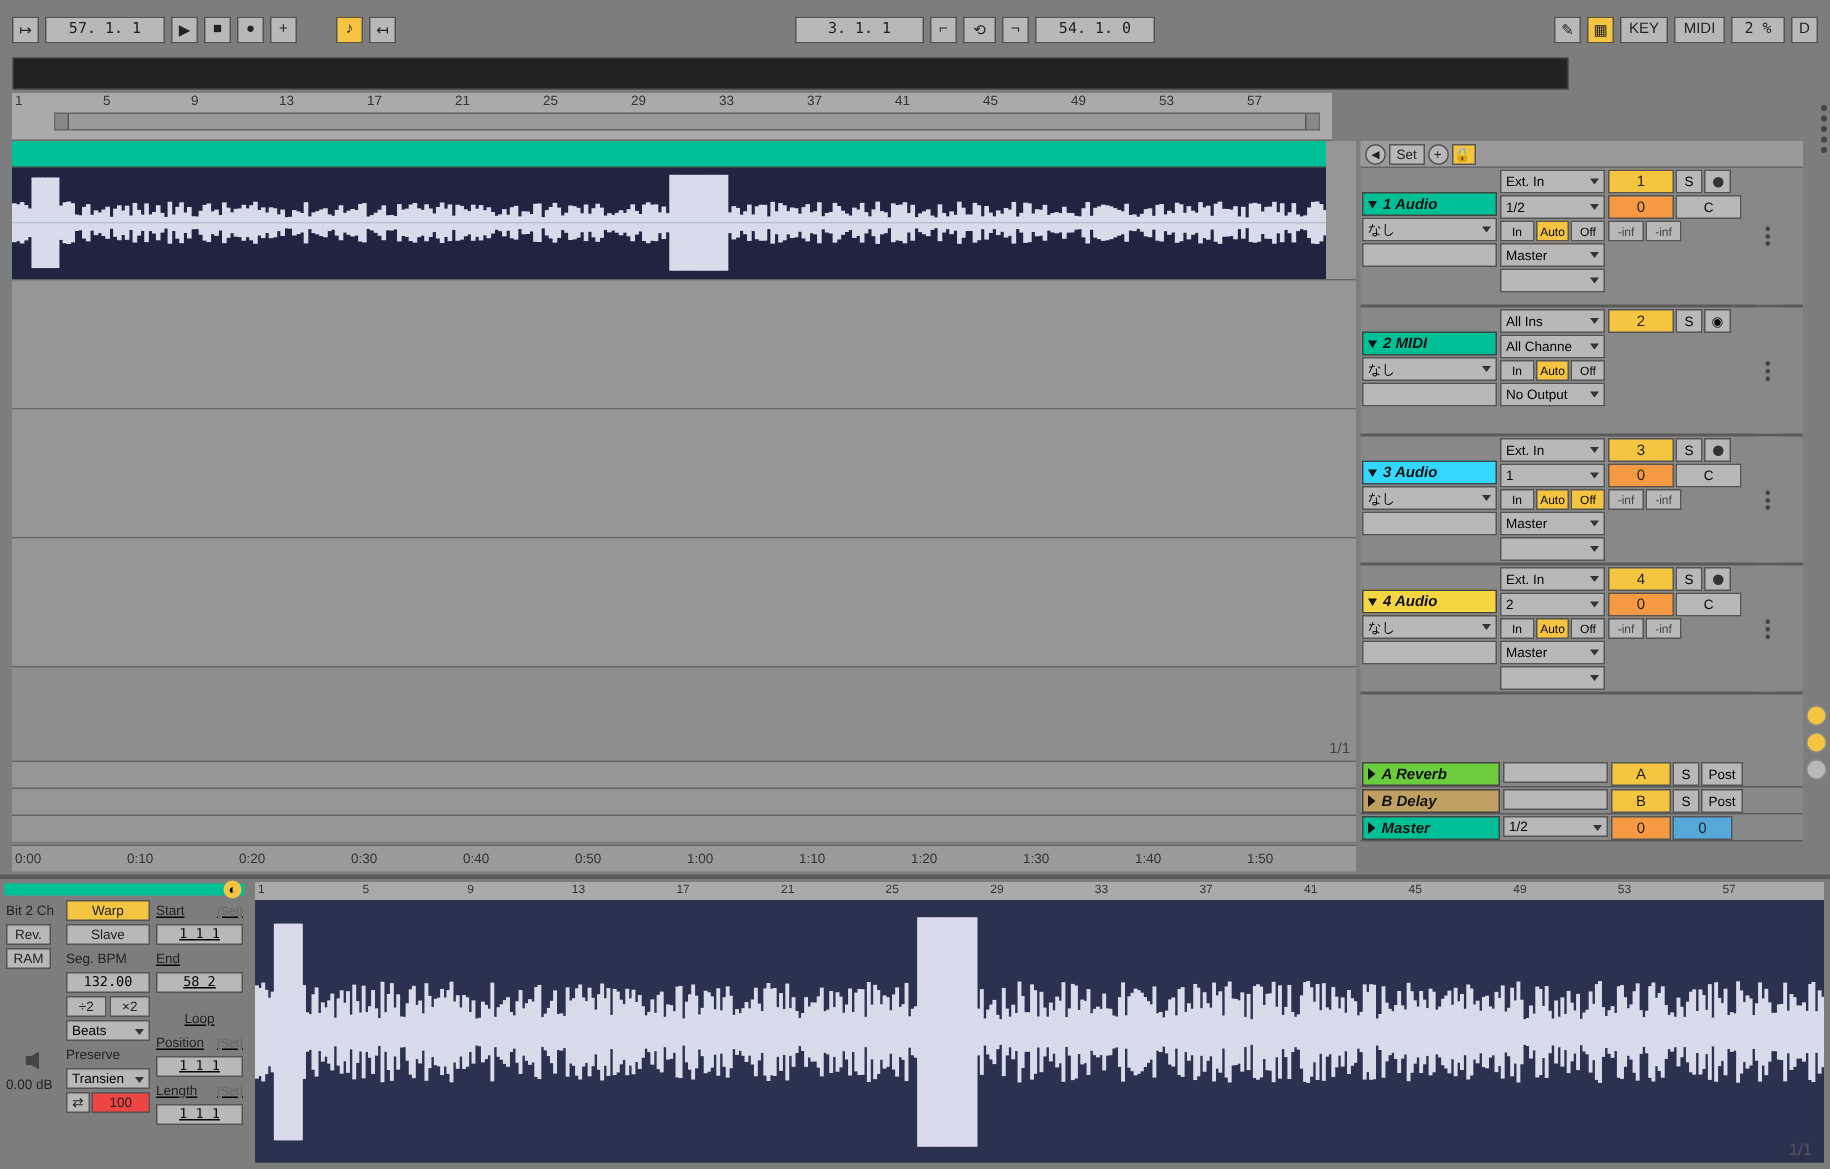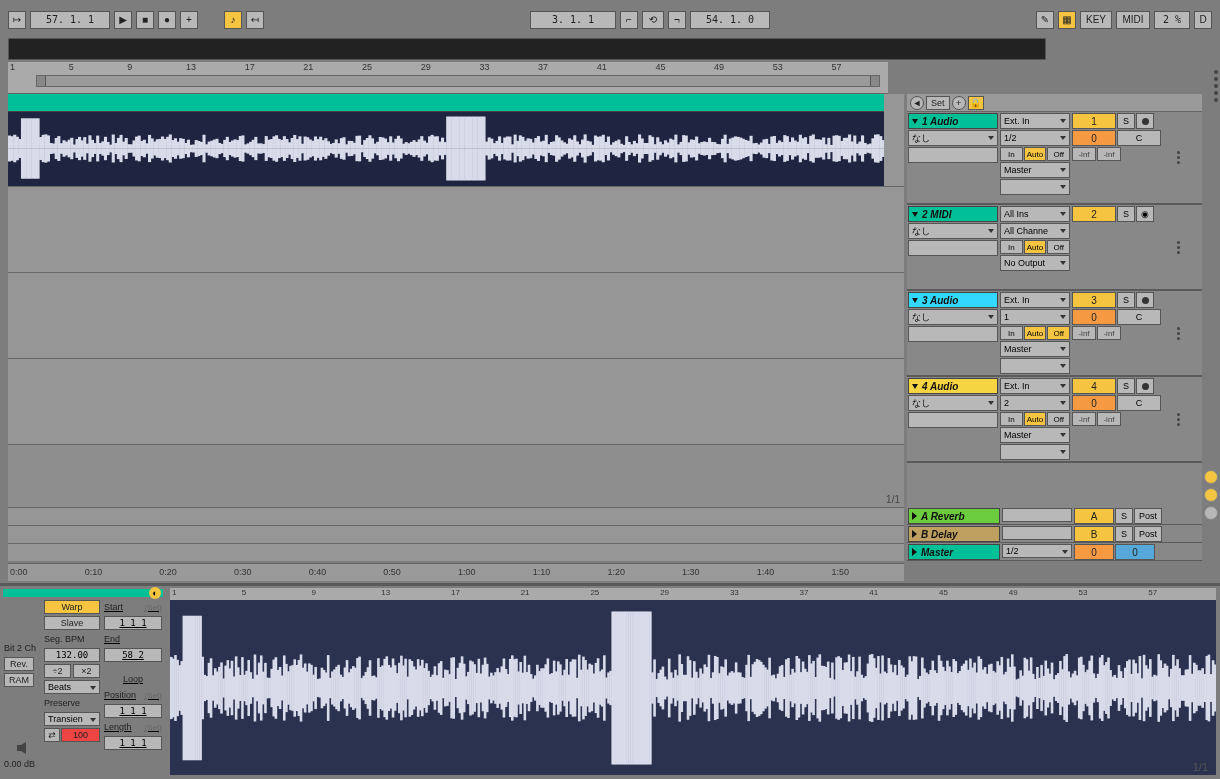--- a/index.html
+++ b/index.html
@@ -26,21 +26,21 @@
 .audio-clip { position: absolute; top: 18px; left: 0; right: 20px; bottom: 0; background: #1f2540; }
 .audio-clip-header { position: absolute; top: 0; left: 0; right: 20px; height: 18px; background: #00c098; border-bottom: 1px solid #444; }
 .time-ruler2 { position: absolute; bottom: 198px; left: 8px; width: 896px; height: 18px; background: #9a9a9a; border-top: 1px solid #666; display: flex; }
 .time-ruler2 span { font-size: 9px; color: #333; flex: 1; padding-left: 2px; padding-top: 3px; }
 .loop-label { position: absolute; right: 4px; bottom: 2px; font-size: 10px; color: #444; }
 .mixer { position: absolute; top: 94px; left: 907px; width: 295px; bottom: 218px; background: #888; }
 .mixer-header { height: 18px; background: #9a9a9a; border-bottom: 1px solid #666; display: flex; align-items: center; gap: 2px; padding: 0 3px; }
 .mx-btn { height: 14px; border: 1px solid #555; background: #b8b8b8; font-size: 9px; display: inline-flex; align-items: center; justify-content: center; color: #222; cursor: pointer; padding: 0 4px; }
 .mx-btn.lock { background: #f5c542; width: 16px; }
 .track-panel { display: flex; border-bottom: 2px solid #5a5a5a; }
-.tp-left { width: 92px; display: flex; flex-direction: column; gap: 1px; padding: 1px; }
+.tp-left { width: 92px; display: flex; flex-direction: column; gap: 1px; padding: 1px; margin-top: 15px; }
 .tp-mid { width: 72px; display: flex; flex-direction: column; gap: 1px; padding: 1px; text-align: right; }
 .tp-right { width: 100px; display: flex; flex-direction: column; gap: 1px; padding: 1px; }
 .tp-handle { width: 14px; background: #888; display: flex; flex-direction: column; align-items: center; justify-content: center; gap: 2px; }
 .tp-handle div { width: 3px; height: 3px; background: #444; border-radius: 50%; }
 .track-title { height: 16px; font-size: 10px; font-weight: bold; font-style: italic; color: #111; display: flex; align-items: center; gap: 4px; padding: 0 3px; border: 1px solid #444; }
 .track-title .arrow { width: 0; height: 0; border-left: 3px solid transparent; border-right: 3px solid transparent; border-top: 5px solid #111; }
 .small-sel { height: 16px; font-size: 9px; background: #b8b8b8; border: 1px solid #555; display: flex; align-items: center; padding: 0 3px; position: relative; }
 .small-sel::after { content: ""; position: absolute; right: 3px; top: 5px; width: 0; height: 0; border-left: 3px solid transparent; border-right: 3px solid transparent; border-top: 4px solid #333; }
 .small-empty { height: 16px; background: #b8b8b8; border: 1px solid #555; }
 .io-row { display: flex; gap: 1px; }
@@ -50,21 +50,21 @@
 .num-btn.orange { background: #f59a42; }
 .num-btn.blue { background: #55a8d8; }
 .sbtn { width: 18px; height: 16px; background: #b8b8b8; border: 1px solid #555; font-size: 9px; display: flex; align-items: center; justify-content: center; }
 .rec-btn { width: 18px; height: 16px; background: #b8b8b8; border: 1px solid #555; display: flex; align-items: center; justify-content: center; }
 .rec-btn::before { content: ""; width: 7px; height: 7px; border-radius: 50%; background: #333; }
 .inf-box { width: 24px; height: 14px; background: #b8b8b8; border: 1px solid #555; font-size: 8px; display: flex; align-items: center; justify-content: center; color: #444; }
 .clip-view { position: absolute; bottom: 0; left: 0; right: 0; height: 196px; background: #7d7d7d; border-top: 3px solid #5a5a5a; display: flex; }
 .clip-header { position: absolute; top: 3px; left: 3px; width: 160px; height: 8px; background: #00c098; }
 .clip-header .dot { position: absolute; right: 2px; top: -2px; width: 12px; height: 12px; border-radius: 50%; background: #f5c542; display: flex; align-items: center; justify-content: center; font-size: 9px; }
 .clip-left { width: 170px; padding: 14px 4px 4px 4px; display: flex; gap: 4px; }
-.clip-col1 { width: 36px; display: flex; flex-direction: column; gap: 2px; font-size: 9px; color: #222; margin-top: 41px; }
+.clip-col1 { width: 36px; display: flex; flex-direction: column; gap: 2px; font-size: 9px; color: #222; }
 .clip-col2 { width: 56px; display: flex; flex-direction: column; gap: 2px; }
 .clip-col3 { width: 58px; display: flex; flex-direction: column; gap: 2px; text-decoration: underline; }
 .cbtn { height: 14px; background: #b8b8b8; border: 1px solid #555; font-size: 9px; display: flex; align-items: center; justify-content: center; color: #222; }
 .cbtn.yellow { background: #f5c542; }
 .cbtn.orange { background: #ef4444; }
 .cnum { height: 14px; background: #b8b8b8; border: 1px solid #555; font-size: 9px; display: flex; align-items: center; justify-content: center; font-family: monospace; }
 .clbl { height: 14px; font-size: 9px; color: #222; display: flex; align-items: center; }
 .clip-wave { flex: 1; position: relative; background: #2a3250; margin: 14px 4px 4px 0; }
 .clip-ruler { position: absolute; top: -12px; left: 0; right: 0; height: 12px; background: #aaa; display: flex; }
 .clip-ruler span { font-size: 8px; color: #333; flex: 1; padding-left: 2px; }

